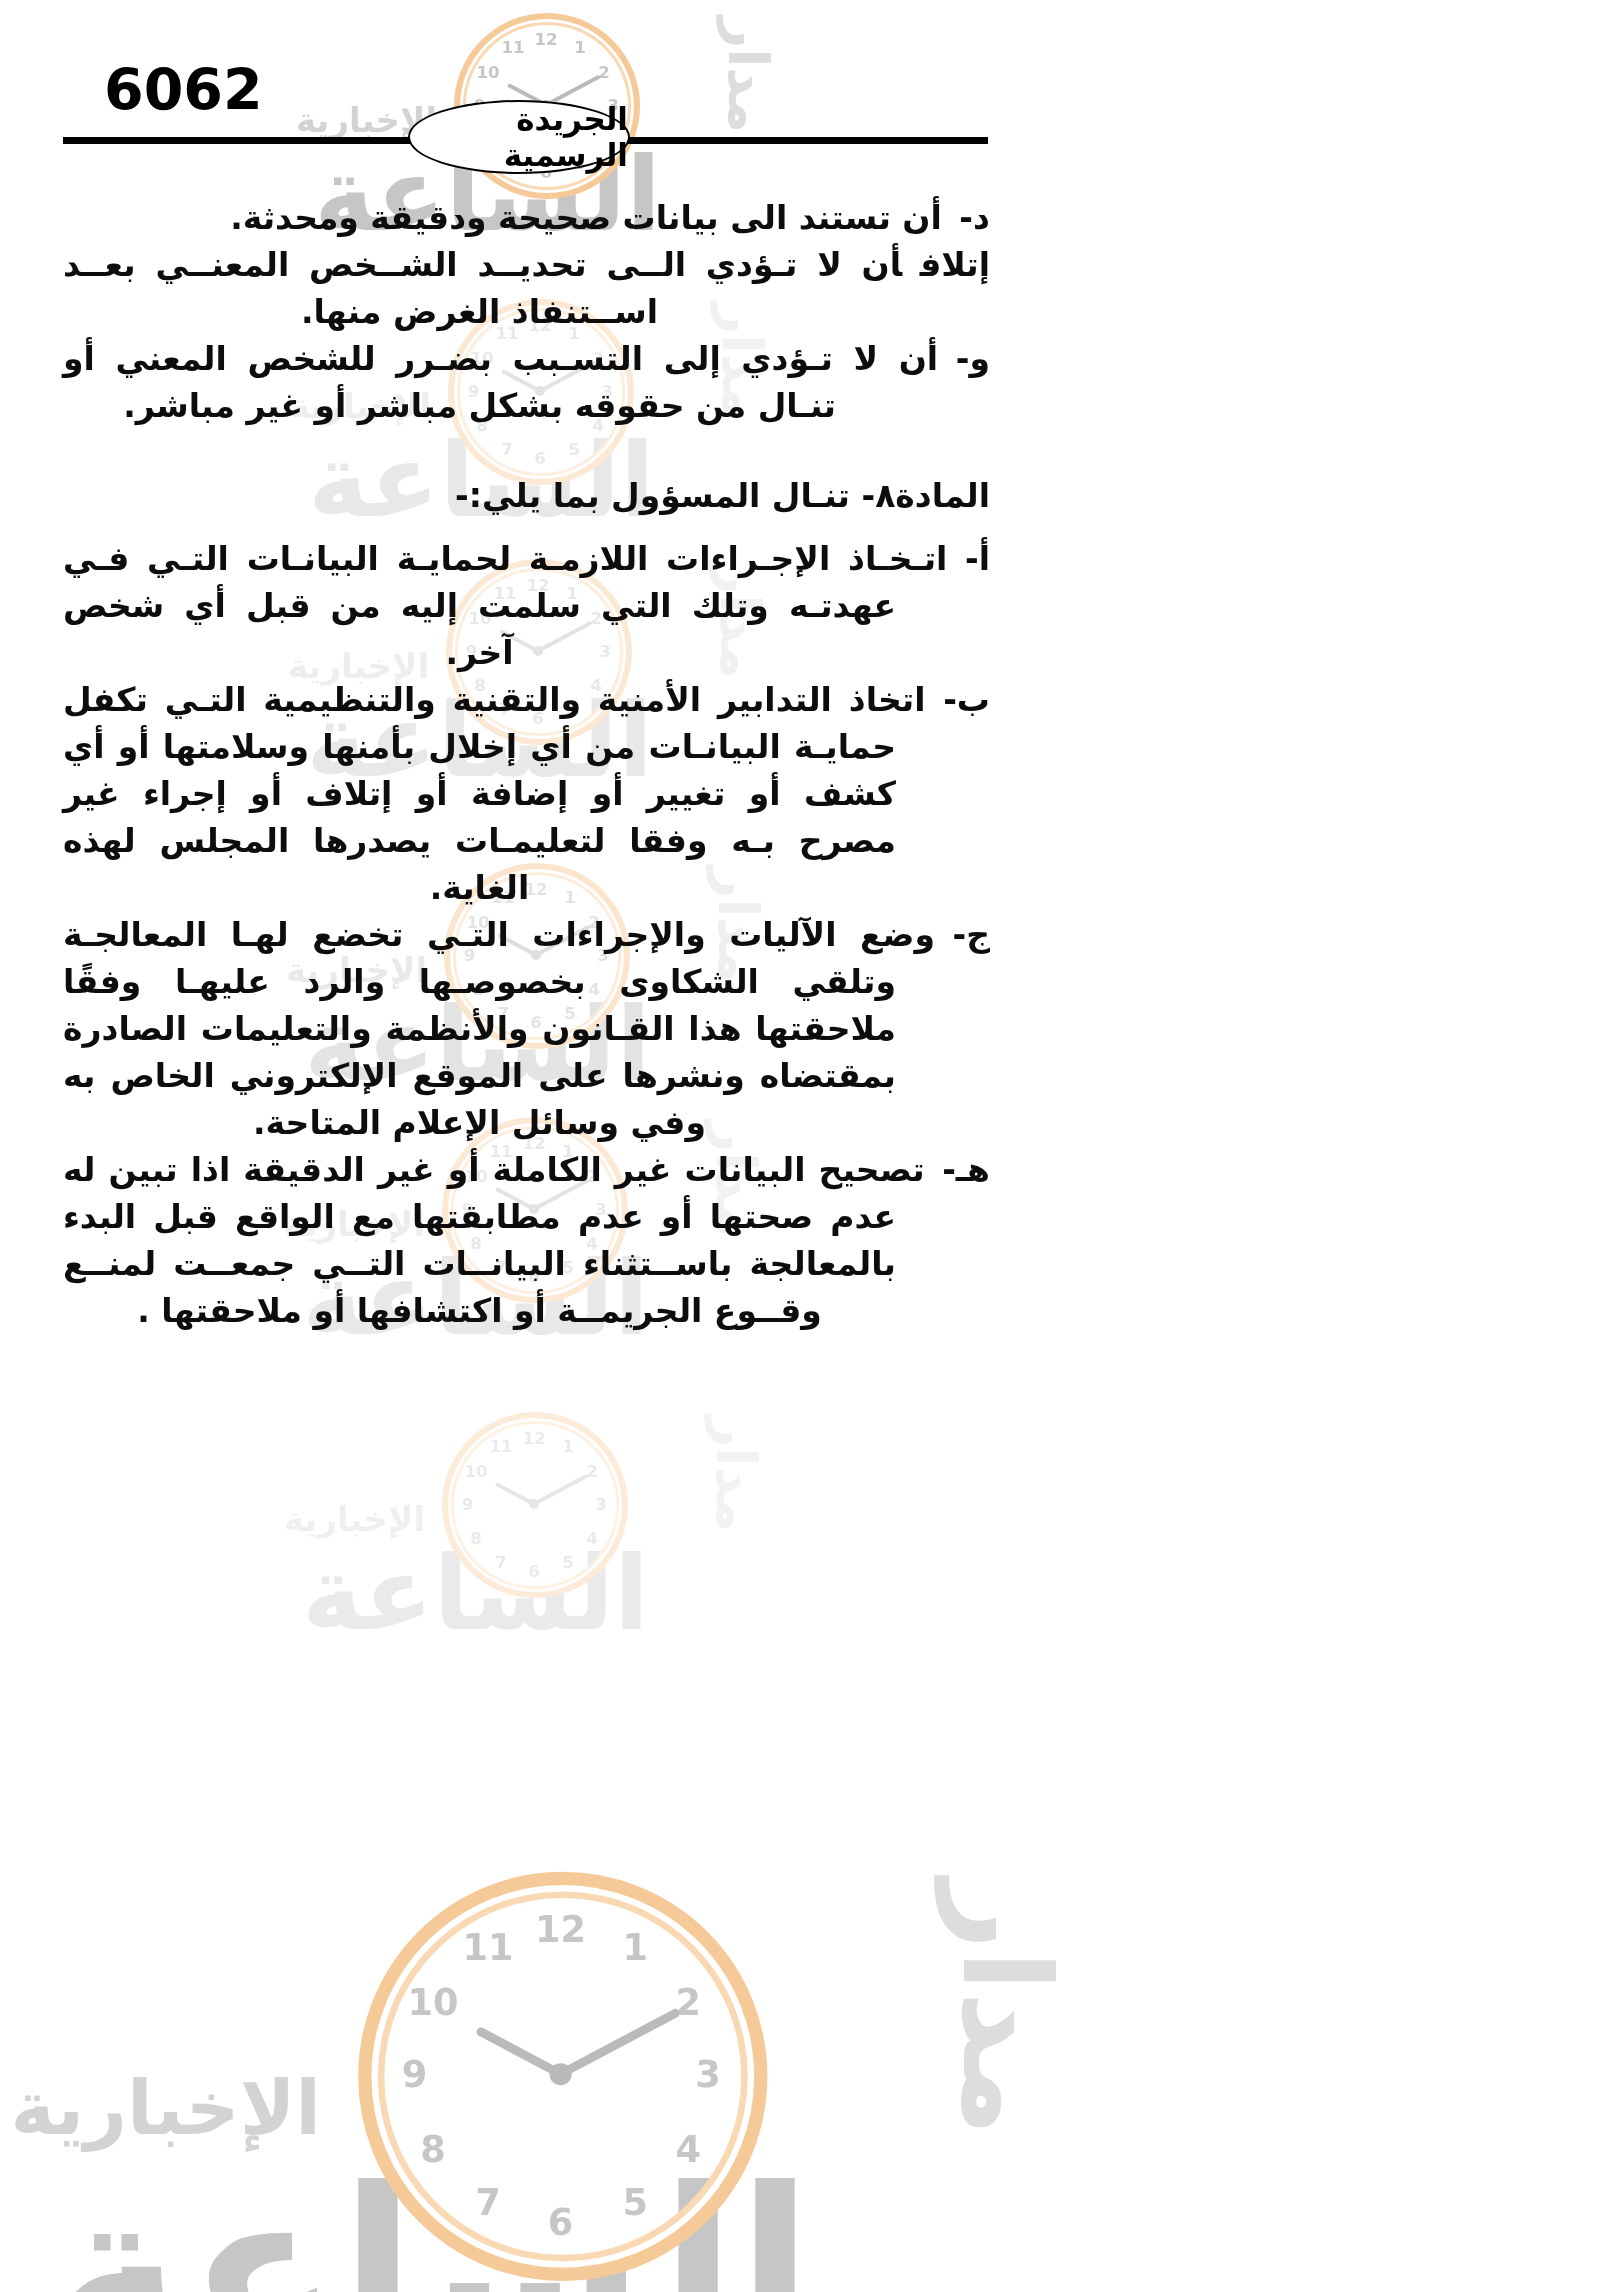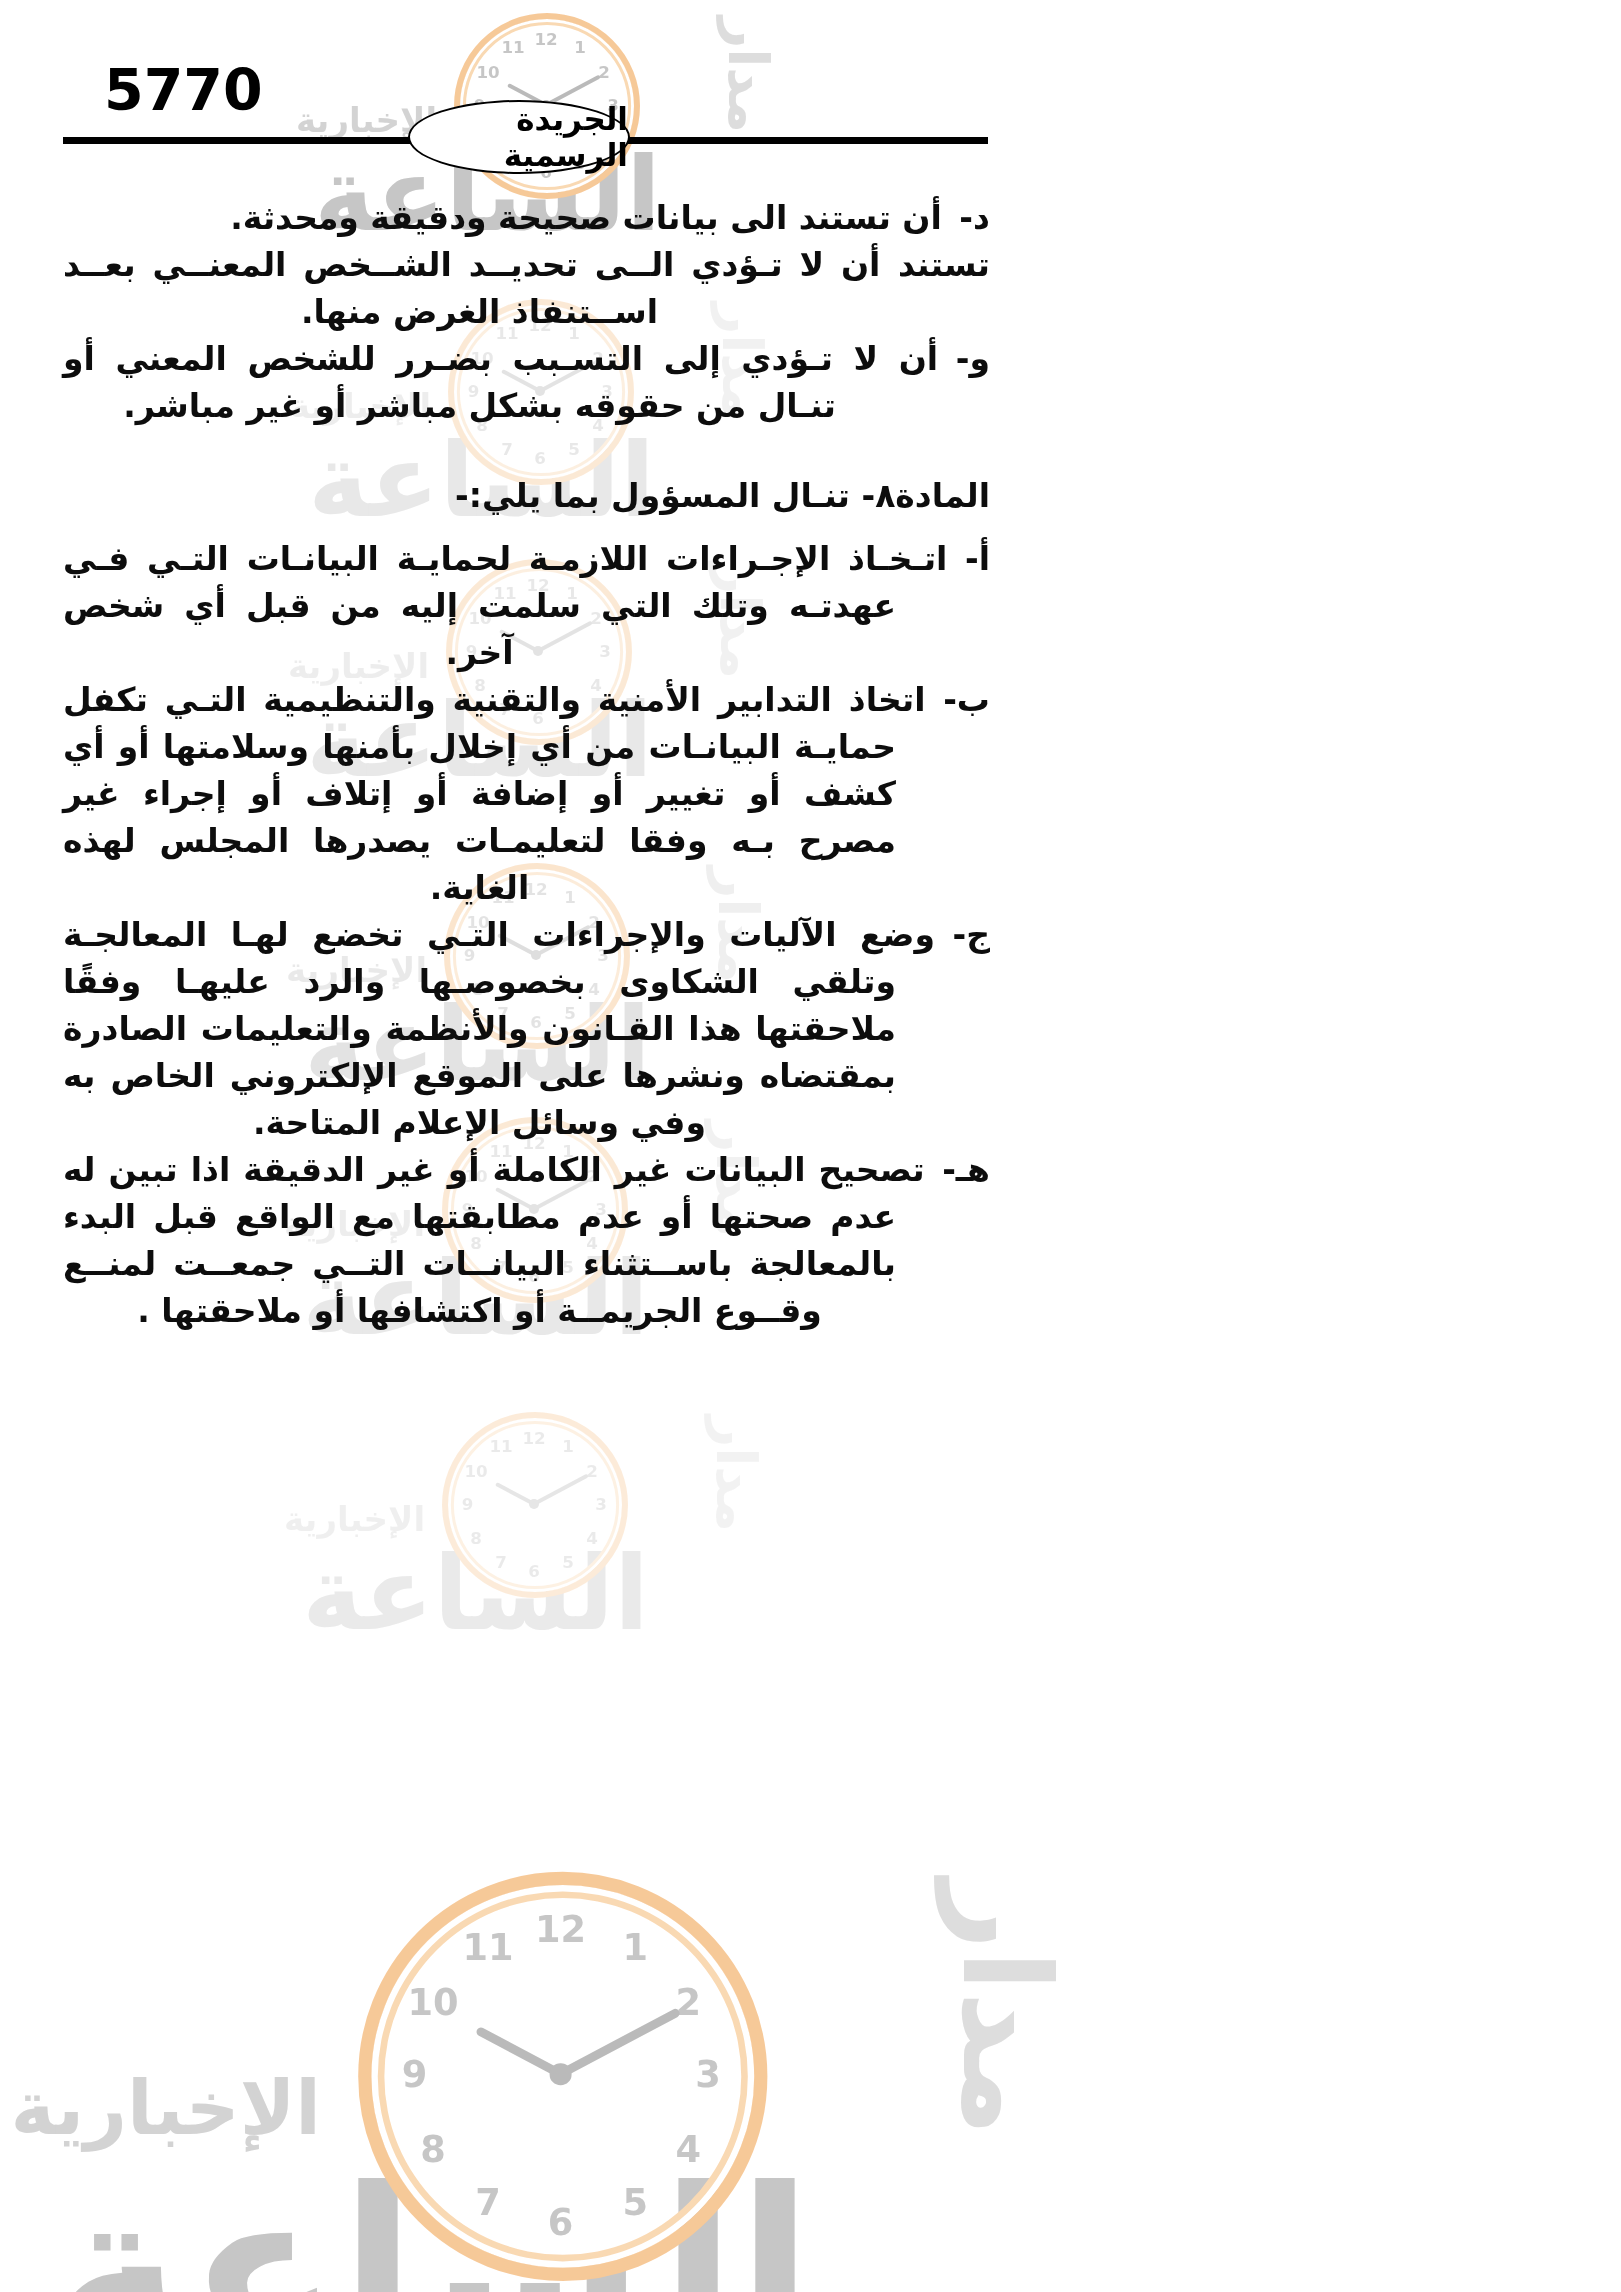--- a/index.html
+++ b/index.html
@@ -254,33 +254,33 @@
     <span class="num" style="left:28px;top:120px">8</span>
     <span class="num" style="left:19.6px;top:86px">9</span>
     <span class="num" style="left:28px;top:53px">10</span>
     <span class="num" style="left:53px;top:28px">11</span>
     <div class="hand hour"></div>
     <div class="hand minute"></div>
     <div class="pin"></div>
   </div>
 </div>
 
-  <div class="page-number">5770</div>
+  <div class="page-number">6062</div>
   <div class="rule"></div>
   <div class="oval">
     <span class="title">الجريدة الرسمية</span>
   </div>
 
   <div class="doc">
 
     <p class="item single">
       <span class="marker">د-</span><span class="txt">أن تستند الى بيانات صحيحة ودقيقة ومحدثة.</span>
     </p>
     <p class="item">
-      <span class="marker">تستند</span><span class="txt">أن لا تـؤدي الــى تحديــد الشــخص المعنــي بعــد اســتنفاذ الغرض منها.</span>
+      <span class="marker">إتلاف</span><span class="txt">أن لا تـؤدي الــى تحديــد الشــخص المعنــي بعــد اســتنفاذ الغرض منها.</span>
     </p>
     <p class="item">
       <span class="marker">و-</span><span class="txt">أن لا تـؤدي إلى التسـبب بضـرر للشخص المعني أو تنـال من حقوقه بشكل مباشر أو غير مباشر.</span>
     </p>
 
     <p class="article-head">المادة٨- تنـال المسؤول بما يلي:-</p>
 
     <p class="item">
       <span class="marker">أ-</span><span class="txt">اتـخـاذ الإجـراءات اللازمـة لحمايـة البيانـات التـي فـي عهدتـه وتلك التي سلمت إليه من قبل أي شخص آخر.</span>
     </p>

